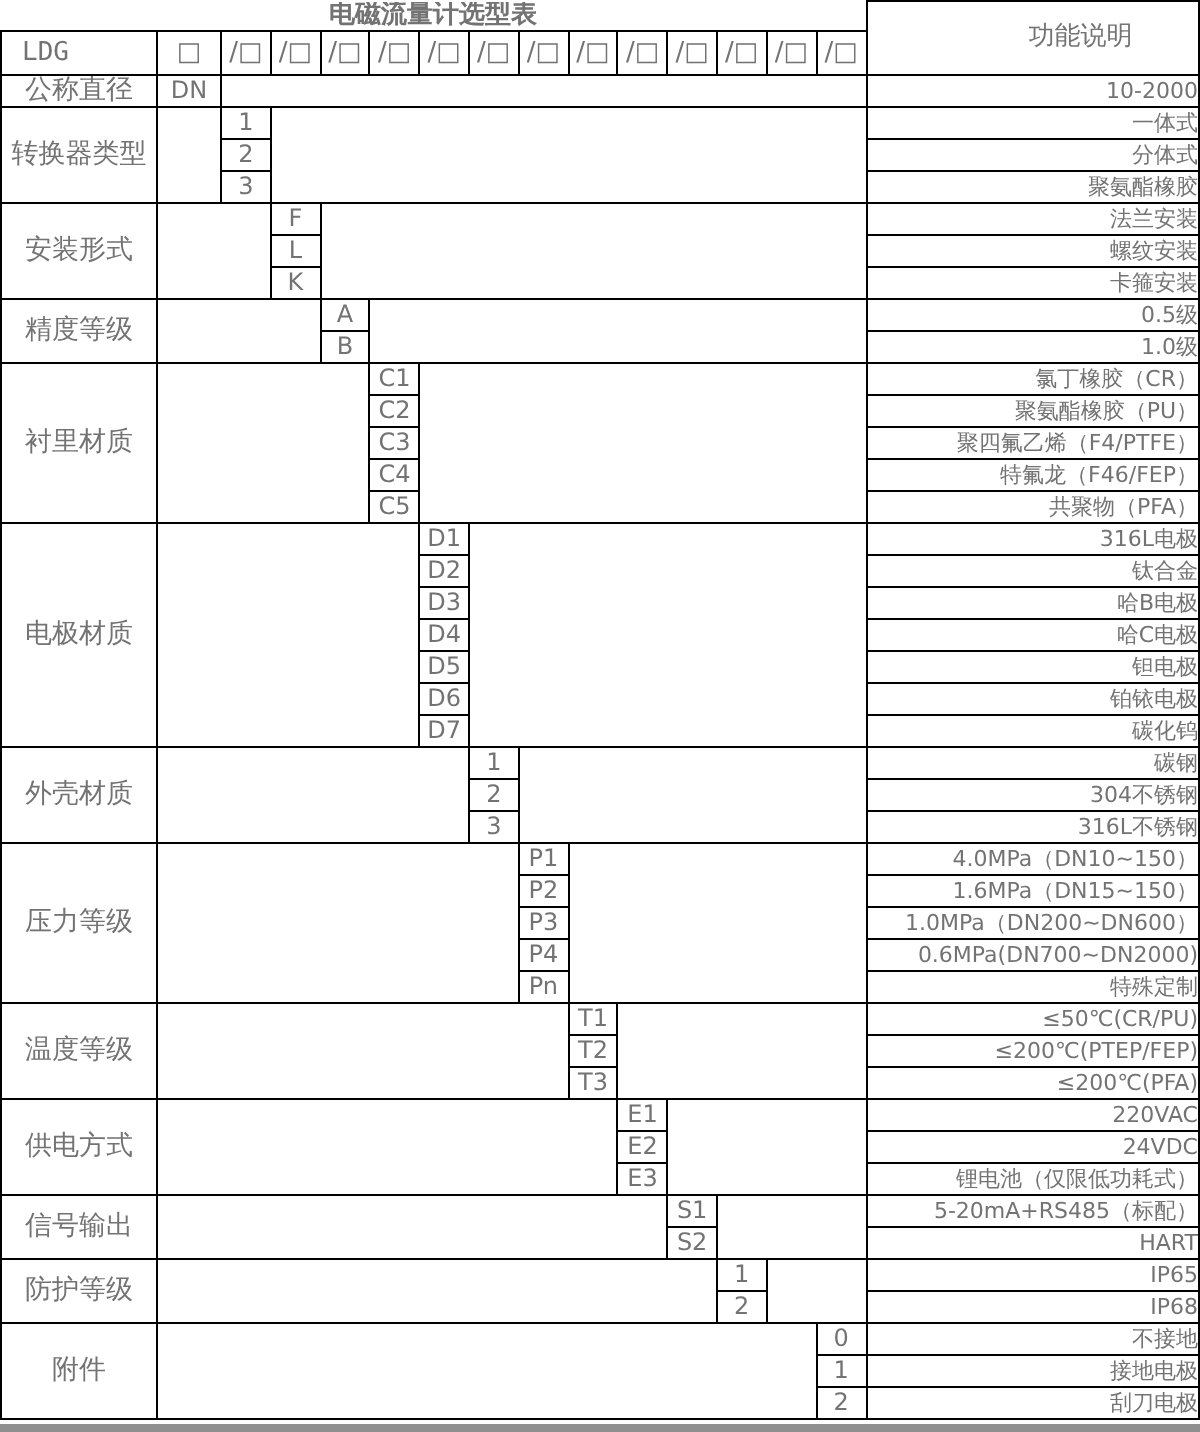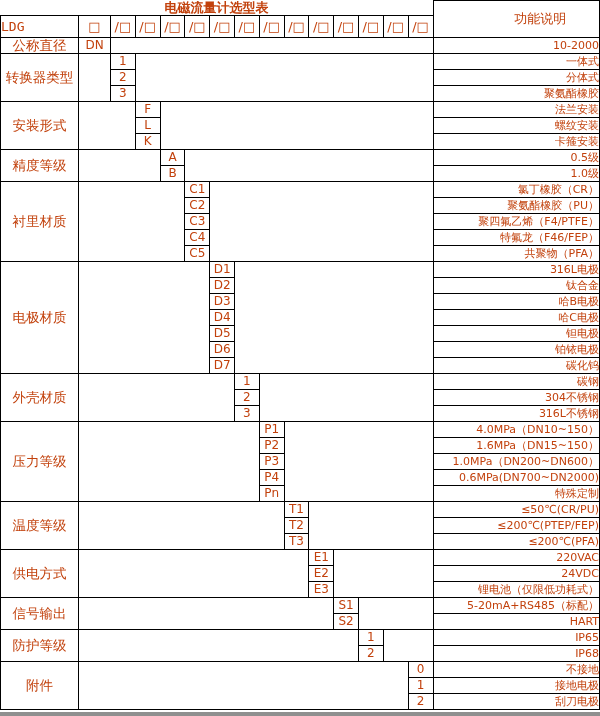--- a/index.html
+++ b/index.html
@@ -1,27 +1,27 @@
 <!DOCTYPE html>
 <html><head>
 <meta charset="utf-8">
 <style>
   html,body{margin:0;padding:0;background:#fff;}
   .page{width:600px;height:716px;background:#fff;box-sizing:border-box;border-bottom:4px solid #8f8f8f;overflow:hidden;}
   table.sel{border-collapse:collapse;table-layout:fixed;width:600px;height:544px;
-    font-family:"DejaVu Sans","Liberation Sans",sans-serif;color:#c2410c;}
+    font-family:"DejaVu Sans","Liberation Sans",sans-serif;color:#737373;}
   td{border:1px solid #000;padding:0;margin:0;text-align:center;vertical-align:middle;
      overflow:hidden;white-space:nowrap;font-size:12px;line-height:1.05;}
   tr.title-row{height:15px;}
   tr.ldg-row{height:22px;}
   tr.r{height:16px;}
   td.title-cell{border:none;border-bottom:1px solid #000;font-weight:bold;font-size:13px;}
   td.desc-hdr{font-size:13px;padding-left:48px;}
   td.lbl{font-size:13.5px;}
-  td.ldg-lbl{text-align:left;font-size:13px;font-family:"DejaVu Sans Mono","Liberation Mono",monospace;}
+  td.ldg-lbl{text-align:left;padding-left:10px;font-size:13px;font-family:"DejaVu Sans Mono","Liberation Mono",monospace;}
   td.code{font-size:12px;}
   td.box{font-size:13px;}
   td.desc{font-size:11px;text-align:right;}
   td.fill{background:#fff;}
 </style>
 </head>
 <body>
 
 <div class="page">
 <table class="sel">

